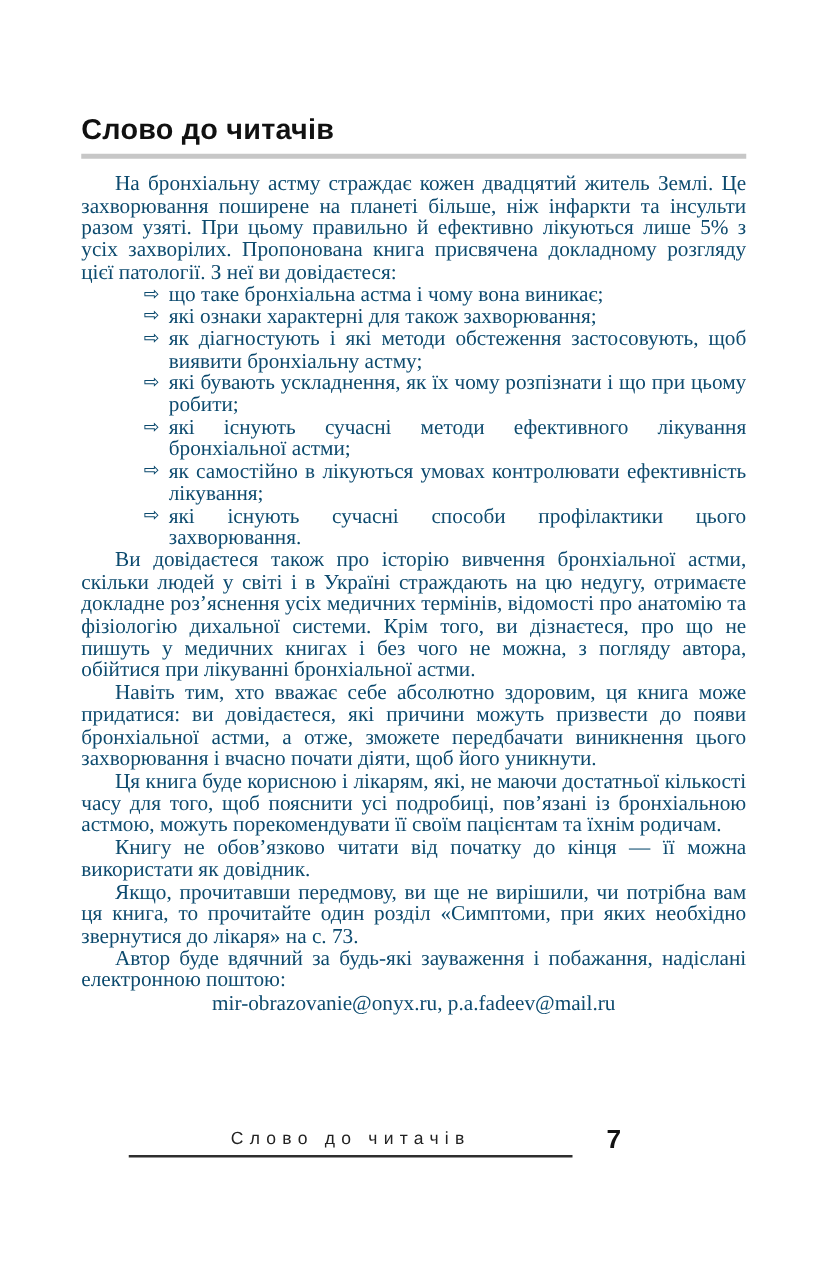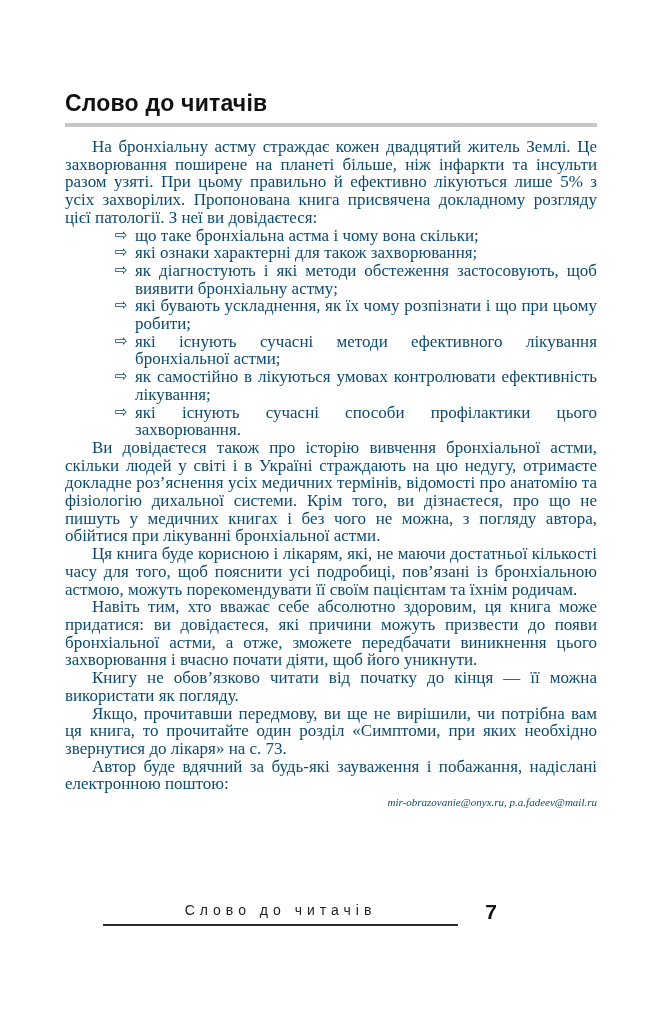--- a/index.html
+++ b/index.html
@@ -61,23 +61,22 @@
     text-align: justify;
   }
   ul.topics li .marker {
     position: absolute;
     left: 50px;
     top: 0;
     font-family: "DejaVu Sans", sans-serif;
     font-size: 15px;
   }
   .email-line {
-    text-align: right;
-    font-style: italic;
-    font-size: 11px;
+    text-align: center;
+    font-size: 17px;
     margin-top: 1px;
   }
   .footer {
     position: absolute;
     left: 103px;
     right: 70px;
     top: 902px;
     display: flex;
     align-items: flex-start;
     gap: 8px;
@@ -111,21 +110,21 @@
 
     <h1 class="heading">Слово до читачів</h1>
     <div class="heading-rule"></div>
 
     <div class="bodytext">
       <p>На бронхіальну астму страждає кожен двадцятий житель Землі. Це захворювання поширене на планеті більше, ніж інфаркти та інсульти разом узяті. При цьому правильно й ефективно лікуються лише 5% з усіх захворілих. Пропонована книга присвячена докладному розгляду цієї патології. З неї ви довідаєтеся:</p>
 
       <ul class="topics">
         <li>
           <span class="marker">⇨</span>
-          <span>що таке бронхіальна астма і чому вона скільки;</span>
+          <span>що таке бронхіальна астма і чому вона виникає;</span>
         </li>
         <li>
           <span class="marker">⇨</span>
           <span>які ознаки характерні для також захворювання;</span>
         </li>
         <li>
           <span class="marker">⇨</span>
           <span>як діагностують і які методи обстеження застосовують, щоб виявити бронхіальну астму;</span>
         </li>
         <li>
@@ -140,23 +139,23 @@
           <span class="marker">⇨</span>
           <span>як самостійно в лікуються умовах контролювати ефективність лікування;</span>
         </li>
         <li>
           <span class="marker">⇨</span>
           <span>які існують сучасні способи профілактики цього захворювання.</span>
         </li>
       </ul>
 
       <p>Ви довідаєтеся також про історію вивчення бронхіальної астми, скільки людей у світі і в Україні страждають на цю недугу, отримаєте докладне роз’яснення усіх медичних термінів, відомості про анатомію та фізіологію дихальної системи. Крім того, ви дізнаєтеся, про що не пишуть у медичних книгах і без чого не можна, з погляду автора, обійтися при лікуванні бронхіальної астми.</p>
+      <p>Навіть тим, хто вважає себе абсолютно здоровим, ця книга може придатися: ви довідаєтеся, які причини можуть призвести до появи бронхіальної астми, а отже, зможете передбачати виникнення цього захворювання і вчасно почати діяти, щоб його уникнути.</p>
       <p>Ця книга буде корисною і лікарям, які, не маючи достатньої кількості часу для того, щоб пояснити усі подробиці, пов’язані із бронхіальною астмою, можуть порекомендувати її своїм пацієнтам та їхнім родичам.</p>
-      <p>Навіть тим, хто вважає себе абсолютно здоровим, ця книга може придатися: ви довідаєтеся, які причини можуть призвести до появи бронхіальної астми, а отже, зможете передбачати виникнення цього захворювання і вчасно почати діяти, щоб його уникнути.</p>
-      <p>Книгу не обов’язково читати від початку до кінця — її можна використати як погляду.</p>
+      <p>Книгу не обов’язково читати від початку до кінця — її можна використати як довідник.</p>
       <p>Якщо, прочитавши передмову, ви ще не вирішили, чи потрібна вам ця книга, то прочитайте один розділ «Симптоми, при яких необхідно звернутися до лікаря» на с. 73.</p>
       <p>Автор буде вдячний за будь-які зауваження і побажання, надіслані електронною поштою:</p>
 
       <div class="email-line">mir-obrazovanie@onyx.ru, p.a.fadeev@mail.ru</div>
     </div>
   </div>
 
   <div class="footer">
     <div class="footer-title-wrap">
       <span>Слово до читачів</span>

